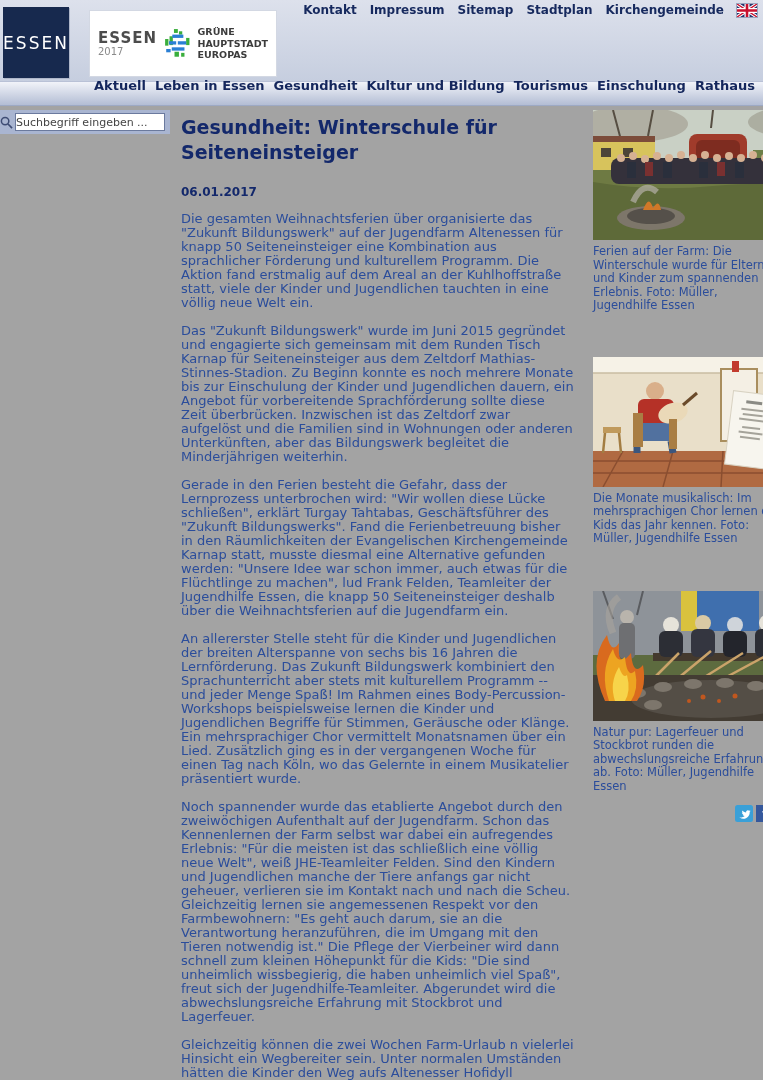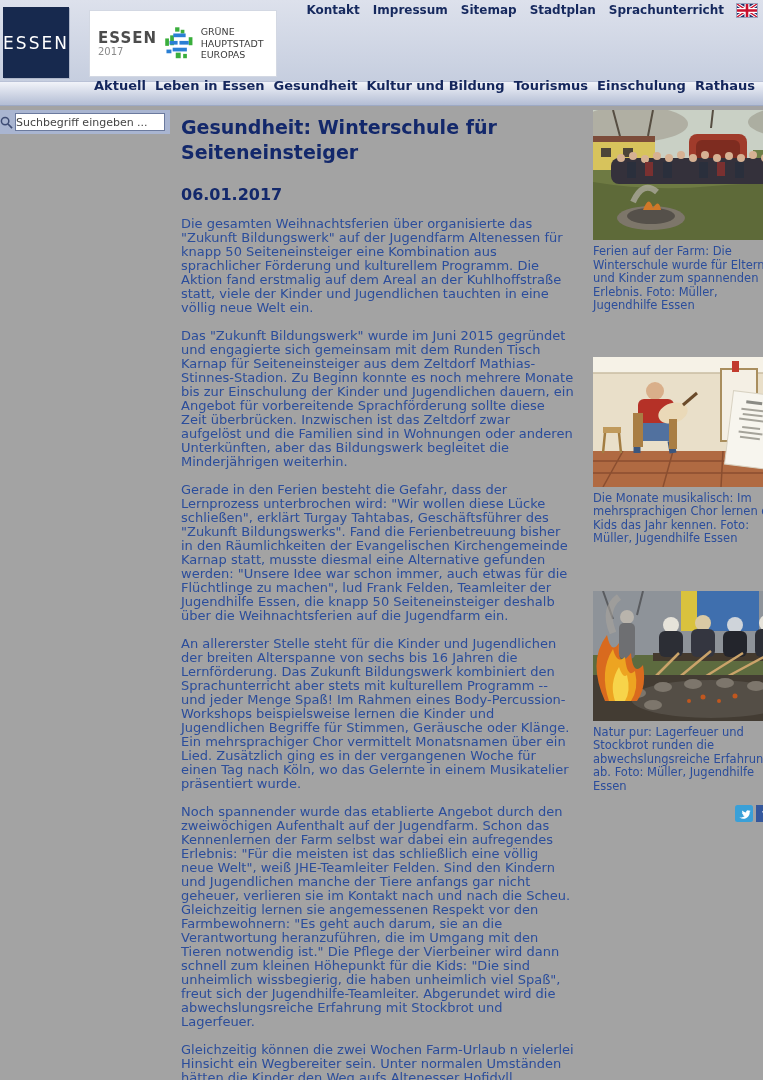--- a/index.html
+++ b/index.html
@@ -17,42 +17,42 @@
 
   .essen-box { position:absolute; left:3px; top:7px; width:66px; height:71px; background:#17294e;
                color:#fff; display:flex; align-items:center; justify-content:center;
                font-size:17px; letter-spacing:2px; text-decoration:none;
                box-shadow:1px 1px 0 #aeb6c9; cursor:pointer; }
   .ghe-box { position:absolute; left:89px; top:10px; width:188px; height:67px; background:#fff;
              border:1px solid #d3d8e3; display:flex; align-items:center; gap:7px; padding:0 8px;
              text-decoration:none; cursor:pointer; }
   .ghe-city { font-size:15px; font-weight:bold; color:#4c4c4c; letter-spacing:1px; line-height:1.1; }
   .ghe-year { font-size:10px; color:#8a8a8a; line-height:1.1; }
-  .ghe-claim { font-size:9.5px; font-weight:normal; color:#3c3c3c; line-height:1.25; }
+  .ghe-claim { font-size:9.5px; font-weight:bold; color:#3c3c3c; line-height:1.25; }
 
   
   .nav { position:absolute; top:81px; left:0; width:763px; height:25px;
          background:linear-gradient(#f1f3f9, #b3bdd4); border-top:1px solid #b9c1d6;
          border-bottom:1px solid #9da9c4;
          display:flex; align-items:center; justify-content:space-between;
          padding:0 8px 16px 94px; }
   .nav a { font-size:13px; font-weight:bold; color:#14265c; text-decoration:none; cursor:pointer; }
 
   
   .searchbar { position:absolute; left:0; top:110px; width:170px; height:24px; background:#a9b5d1;
                display:flex; align-items:center; }
   .searchbar svg { margin-left:0px; flex:none; }
   .searchbar input { width:150px; height:18px; margin-left:2px; border:1px solid #6b7a9e;
                      font-family:inherit; font-size:11px; color:#333; padding:0 0; background:#fff; }
   .searchbar input::placeholder { color:#444; opacity:1; }
 
   
   .article { position:absolute; left:181px; top:115px; width:393px; color:#2b4d9b; }
   .article h1 { font-size:19px; line-height:1.3; font-weight:bold; color:#13286b; margin-bottom:21px; }
-  .article .date { font-size:16px; font-weight:bold; color:#13286b; margin-bottom:13px; }
+  .article .date { font-size:12px; font-weight:bold; color:#13286b; margin-bottom:13px; }
   .article p { font-size:13px; line-height:14px; margin-bottom:14px; }
   .article h2 { font-size:12px; font-weight:bold; color:#13286b; margin:16px 0 14px; }
 
   
   .sidebar { position:absolute; left:593px; top:110px; width:260px; color:#2b4d9b; }
   .photo { display:block; width:240px; height:130px; background:#ccc; }
   .caption { width:190px; font-size:11.5px; line-height:13.5px; margin:5px 0 6px; }
   .fig2 { margin-top:44px; }
   .fig3 { margin-top:45px; }
   .social { position:relative; height:20px; margin-top:12px; }
@@ -65,21 +65,21 @@
 <body>
 
 <div class="page">
 
   <div class="header">
     <div class="toplinks">
       <a>Kontakt</a>
       <a>Impressum</a>
       <a>Sitemap</a>
       <a>Stadtplan</a>
-      <a>Sprachunterricht</a>
+      <a>Kirchengemeinde</a>
       <svg class="flag" viewBox="0 0 20 13">
         <rect width="20" height="13" fill="#23346e"></rect>
         <path d="M0,0 20,13 M20,0 0,13" stroke="#fff" stroke-width="3.4"></path>
         <path d="M0,0 20,13 M20,0 0,13" stroke="#c8102e" stroke-width="1.4"></path>
         <path d="M10,0 V13 M0,6.5 H20" stroke="#fff" stroke-width="5"></path>
         <path d="M10,0 V13 M0,6.5 H20" stroke="#c8102e" stroke-width="2.6"></path>
       </svg>
     </div>
 
     <a class="essen-box">

